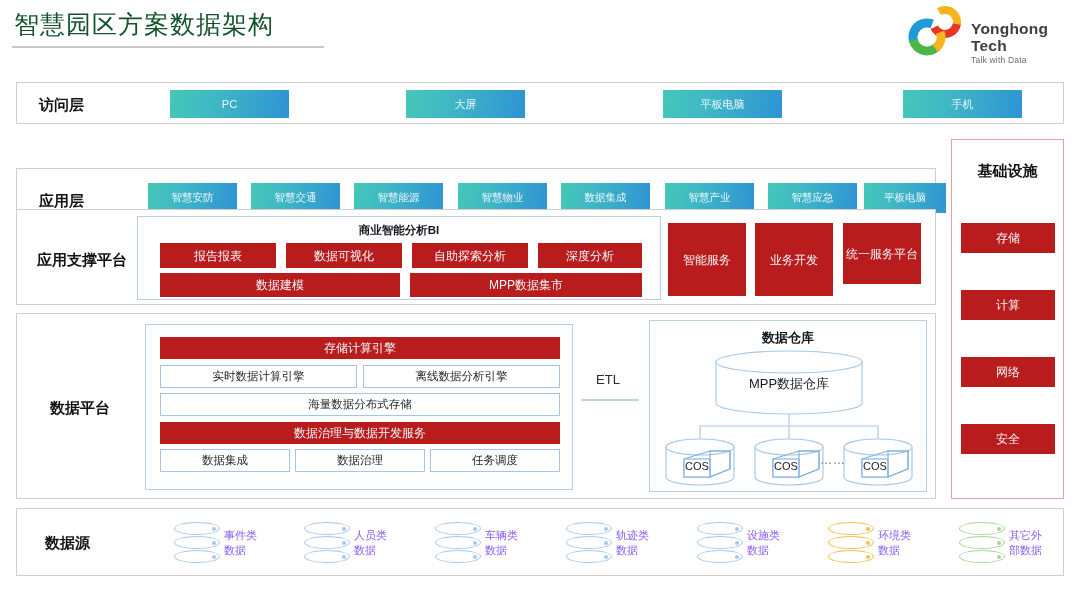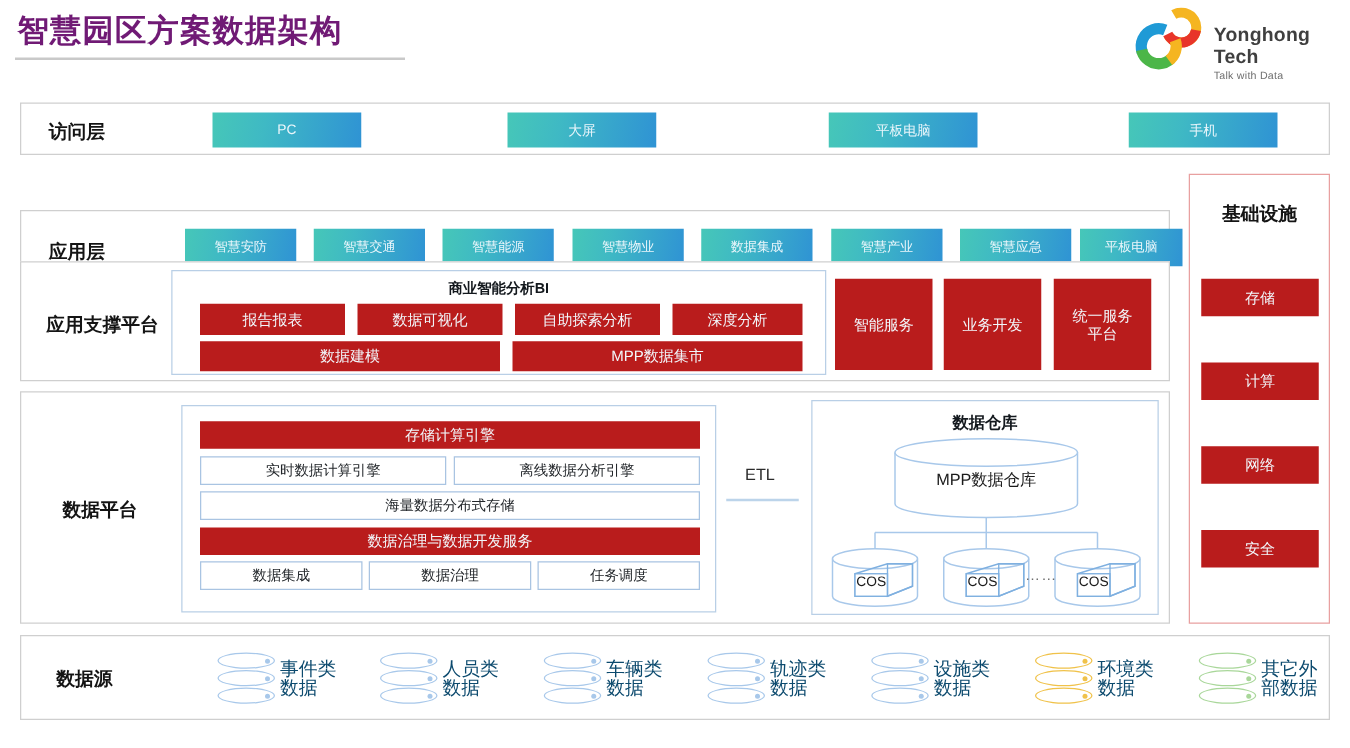--- a/index.html
+++ b/index.html
@@ -9,22 +9,22 @@
     font-family:"Liberation Sans","DejaVu Sans",sans-serif;
     color:#1a1a1a;
     position:relative;
     overflow:hidden;
   }
   .page{position:absolute;left:0;top:0;width:1080px;height:598px;}
 
   
   .title{
     position:absolute;left:14px;top:8px;
-    font-size:25px;font-weight:bold;letter-spacing:1px;
-    color:#701a75;
+    font-size:25px;font-weight:normal;letter-spacing:1px;
+    color:#14532d;
   }
   .title-rule{
     position:absolute;left:12px;top:46px;width:312px;height:2px;
     background:#c9c9c9;
   }
   .logo{position:absolute;left:905px;top:6px;width:168px;height:52px;}
   .logo-mark{position:absolute;left:0;top:0;width:62px;height:50px;}
   .logo-text{position:absolute;left:66px;top:14px;}
   .logo-name{font-size:15.5px;font-weight:bold;color:#3f3f3f;line-height:17px;letter-spacing:.2px;}
   .logo-tag{font-size:8.5px;color:#6f6f6f;line-height:11px;margin-top:1px;letter-spacing:.2px;}
@@ -88,21 +88,21 @@
   }
   .etl{
     position:absolute;
     font-size:13px;color:#2b2b2b;text-align:center;width:46px;
   }
   .etl-line{position:absolute;height:2px;background:#bcd4ea;}
 
   
   .ds{position:absolute;display:flex;align-items:center;}
   .ds-label{
-    font-size:15px;line-height:15px;color:#0c4a6e;margin-left:4px;white-space:nowrap;
+    font-size:11px;line-height:15px;color:#8b5cf6;margin-left:4px;white-space:nowrap;
   }
   .disk{position:relative;width:46px;height:13px;margin-bottom:1px;}
   .disk .ell{
     position:absolute;left:0;top:0;width:46px;height:13px;
     border:1px solid #a8c8ea;border-radius:46px/13px;box-sizing:border-box;background:#fff;
   }
   .disk .dot{
     position:absolute;right:4px;top:4.5px;width:4px;height:4px;border-radius:50%;
     background:#a8c8ea;
   }
@@ -162,21 +162,21 @@
       <div class="box-navy" style="left:22px;top:26px;width:116px;height:25px;">报告报表</div>
       <div class="box-navy" style="left:148px;top:26px;width:116px;height:25px;">数据可视化</div>
       <div class="box-navy" style="left:274px;top:26px;width:116px;height:25px;">自助探索分析</div>
       <div class="box-navy" style="left:400px;top:26px;width:104px;height:25px;">深度分析</div>
       <div class="box-navy" style="left:22px;top:56px;width:240px;height:24px;">数据建模</div>
       <div class="box-navy" style="left:272px;top:56px;width:232px;height:24px;">MPP数据集市</div>
     </div>
 
     <div class="box-navy" style="left:651px;top:13px;width:78px;height:73px;">智能服务</div>
     <div class="box-navy" style="left:738px;top:13px;width:78px;height:73px;">业务开发</div>
-    <div class="box-navy" style="left:826px;top:13px;width:78px;height:73px;flex-direction:column;">
+    <div class="box-navy" style="left:826px;top:13px;width:78px;height:61px;">
       <span>统一服务</span>
       <span>平台</span>
     </div>
   </div>
 
   <div class="panel" style="left:16px;top:313px;width:920px;height:186px;">
     <div class="row-label" style="left:33px;top:85px;">数据平台</div>
 
     <div class="group-box" style="left:128px;top:10px;width:428px;height:166px;">
       <div class="box-navy" style="left:14px;top:12px;width:400px;height:22px;">存储计算引擎</div>

